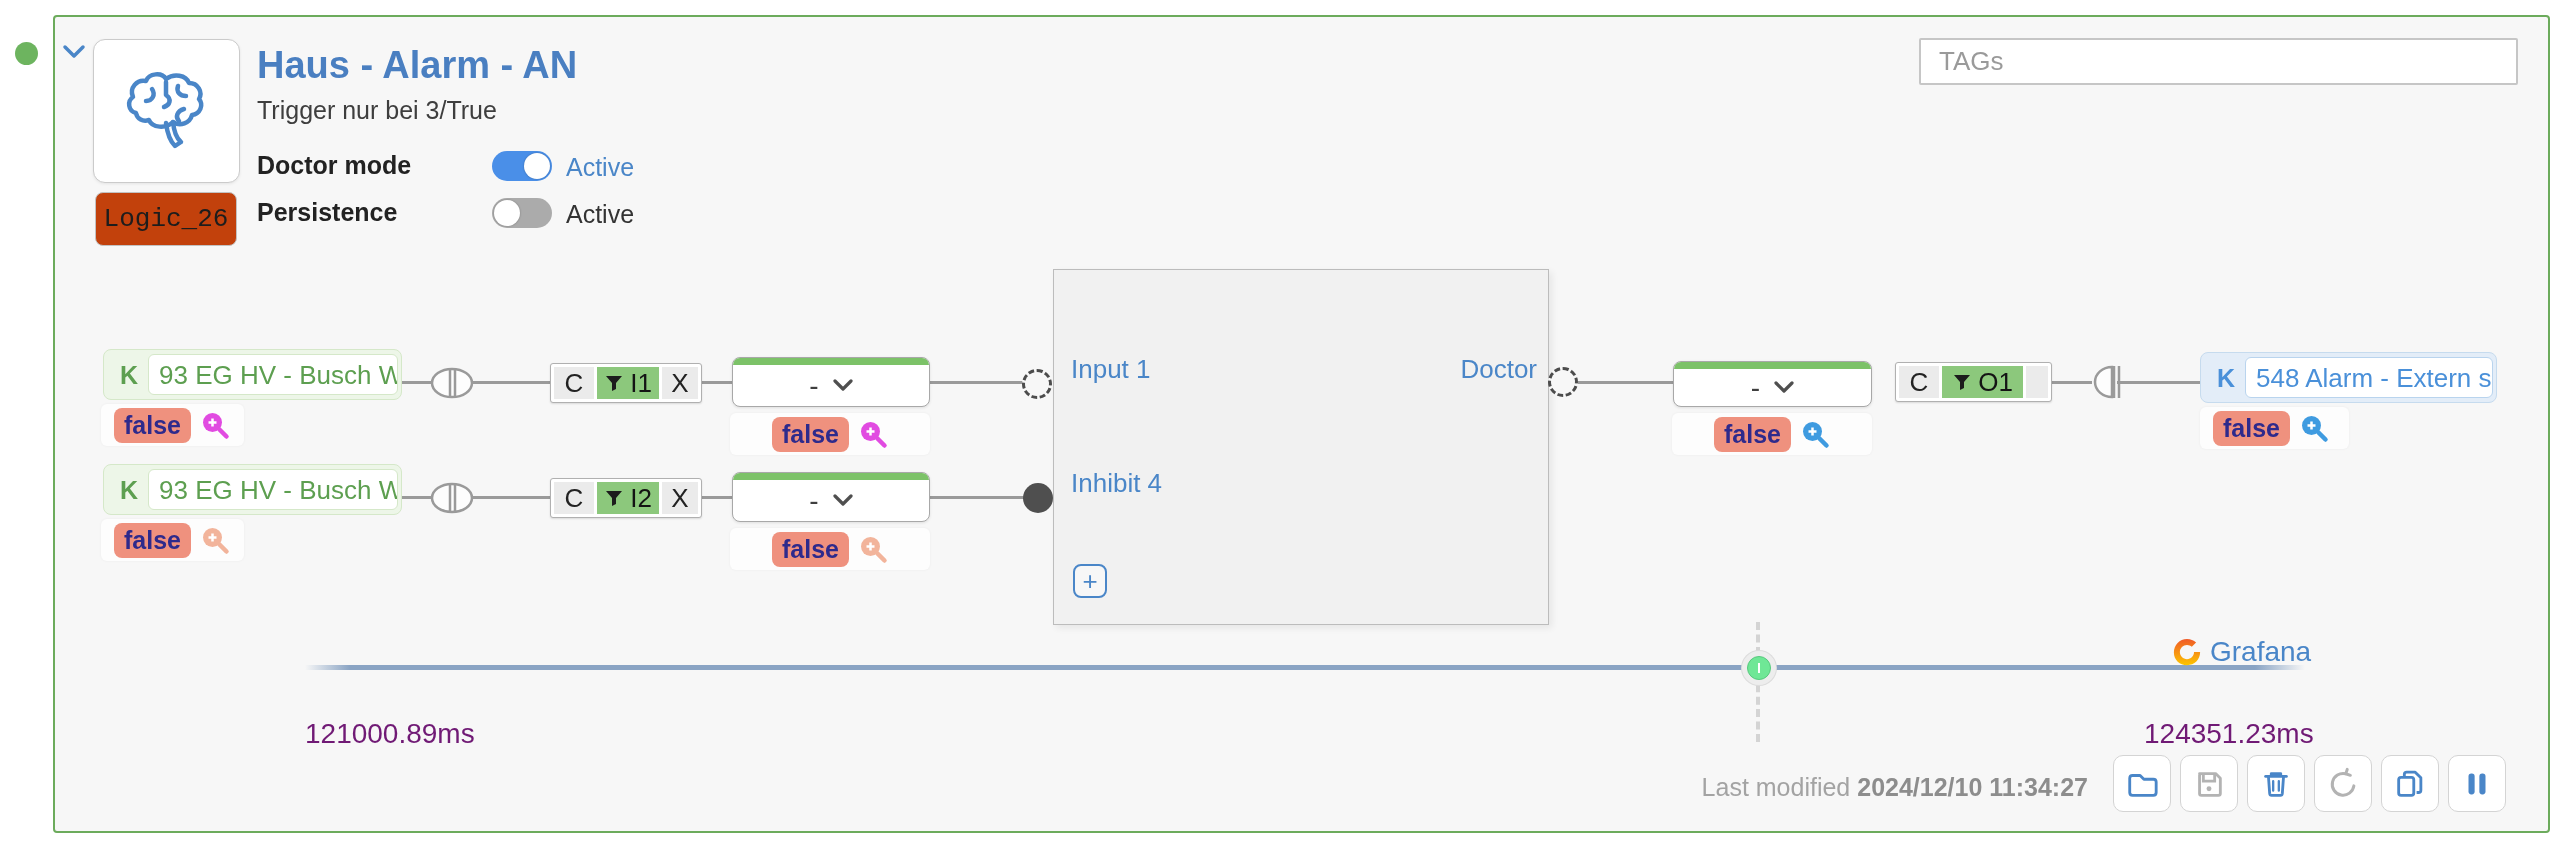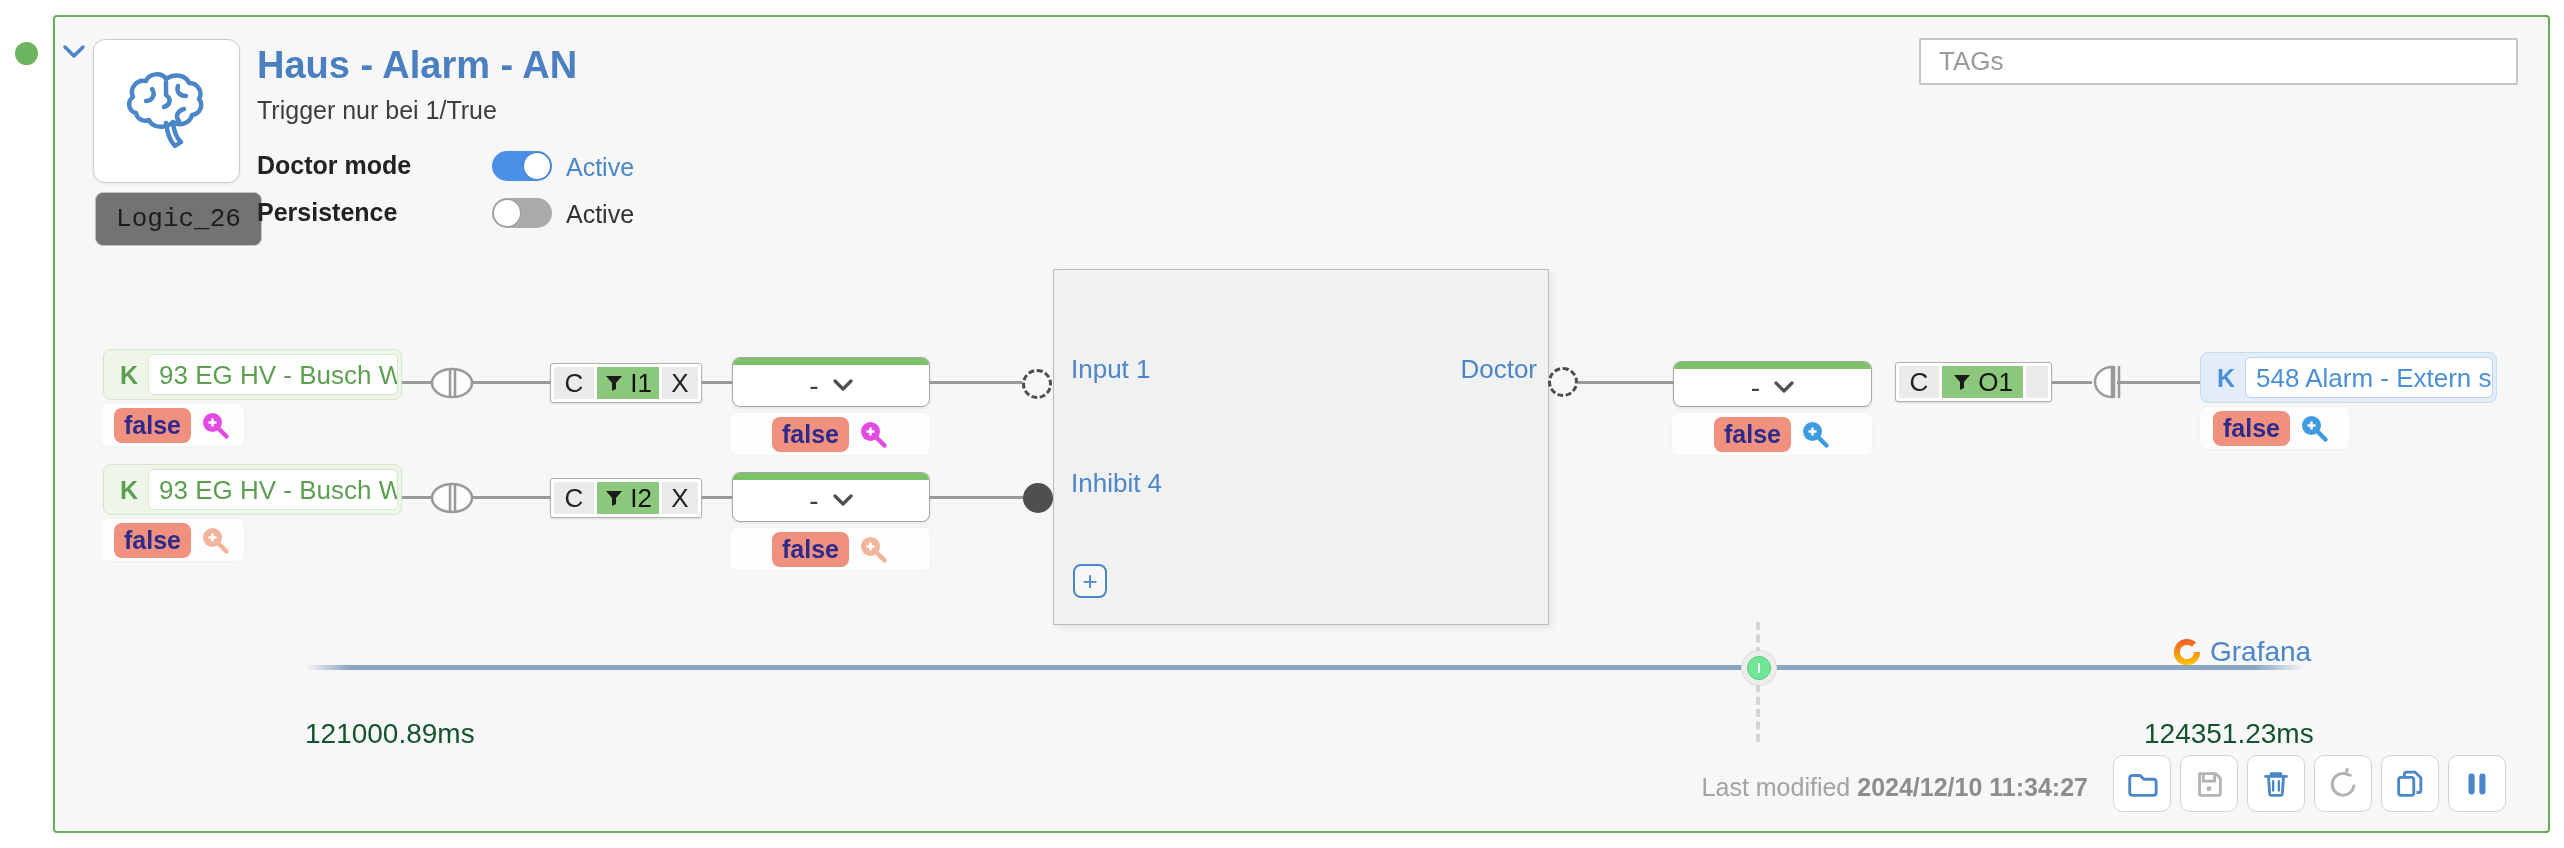--- a/index.html
+++ b/index.html
@@ -6,21 +6,21 @@
   .stage{position:relative;width:2564px;height:848px;background:#fff;overflow:hidden;}
   .panel{position:absolute;left:53px;top:15px;width:2497px;height:818px;box-sizing:border-box;
          border:2px solid #6cab5c;border-radius:4px;background:#f7f7f7;}
   .abs{position:absolute;}
 
   
   .status-dot{left:15px;top:42px;width:23px;height:23px;border-radius:50%;background:#6db45f;}
   .expand-chevron{left:62px;top:44px;}
   .brain-box{left:93px;top:39px;width:145px;height:142px;background:#fff;border:1.5px solid #cbcbcb;
              border-radius:12px;box-shadow:0 1px 3px rgba(0,0,0,.08);display:flex;align-items:center;justify-content:center;}
-  .logic-box{left:95px;top:192px;width:167px;height:54px;box-sizing:border-box;background:#737373;border:1.5px solid #c2c2c2;
+  .logic-box{left:95px;top:192px;width:142px;height:54px;box-sizing:border-box;background:#c2410c;border:1.5px solid #c2c2c2;
              border-radius:8px;font-family:"Liberation Mono","DejaVu Sans Mono",monospace;font-size:26px;color:#1d1d1d;
              display:flex;align-items:center;justify-content:center;}
   .page-title{left:257px;top:44px;font-size:38px;font-weight:bold;color:#4a7fc1;}
   .page-subtitle{left:257px;top:96px;font-size:25px;color:#3e3e3e;}
   .mode-label{left:257px;font-size:25px;font-weight:bold;color:#222;}
   .toggle{left:492px;width:60px;height:30px;border-radius:15px;}
   .toggle .knob{position:absolute;top:2px;width:26px;height:26px;border-radius:50%;background:#fff;box-shadow:0 0 2px rgba(0,0,0,.3);}
   .toggle.on{background:#4a8fe8;}  .toggle.on .knob{right:2px;}
   .toggle.off{background:#ababab;} .toggle.off .knob{left:2px;}
   .state-active-on{left:566px;font-size:25px;color:#4a86c8;}
@@ -77,21 +77,21 @@
   .port.dashed{width:30px;height:30px;border:3px dashed #4c4c4c;background:#f7f7f7;}
   .port.solid{width:30px;height:30px;background:#4f4f4f;}
 
   
   .track{left:305px;top:665px;width:2000px;height:5px;
          background:linear-gradient(90deg,rgba(138,164,196,0) 0px,#8aa4c4 45px,#8aa4c4 1950px,rgba(138,164,196,0) 2000px);}
   .handle{left:1742px;top:651px;width:34px;height:34px;border-radius:50%;background:#ededed;box-shadow:0 0 0 1px #dcdcdc;
           display:flex;align-items:center;justify-content:center;}
   .handle .grip{width:22px;height:22px;border-radius:50%;background:#6fe796;border:1px solid #58c97e;position:relative;}
   .handle .grip::after{content:"";position:absolute;left:10px;top:6px;width:2px;height:10px;background:#fff;}
-  .ms-label{top:718px;font-size:28px;color:#14532d;}
+  .ms-label{top:718px;font-size:28px;color:#701a75;}
   .grafana{left:2172px;top:636px;display:flex;align-items:center;gap:8px;font-size:28px;color:#4a86c8;}
   .lastmod{right:476px;top:773px;font-size:25px;color:#a3a3a3;}
   .lastmod b{color:#8d8d8d;}
 
   
   .toolbar{left:2113px;top:755px;display:flex;gap:9px;}
   .tbtn{width:58px;height:57px;box-sizing:border-box;background:#fff;border:1.5px solid #d4d4d4;border-radius:10px;
         display:flex;align-items:center;justify-content:center;padding:0;}
 </style>
 </head>
@@ -113,21 +113,21 @@
         <path d="M51 51 C52 61 54 67 59 71 L53 75 C47 69 45 60 44 52"></path>
         <path d="M30 18 C34 24 30 30 24 30"></path>
         <path d="M44 11 V24 C50 28 48 34 42 36"></path>
         <path d="M56 15 C54 21 58 25 64 25"></path>
         <path d="M62 38 C55 40 53 46 57 50"></path>
       </g>
     </svg>
   </div>
   <div class="abs logic-box">Logic_26</div>
   <div class="abs page-title">Haus - Alarm - AN</div>
-  <div class="abs page-subtitle">Trigger nur bei 1/True</div>
+  <div class="abs page-subtitle">Trigger nur bei 3/True</div>
 
   <div class="abs mode-label" style="top:151px;">Doctor mode</div>
   <div class="abs toggle on" style="top:151px;">
     <span class="knob"></span>
   </div>
   <div class="abs state-active-on" style="top:153px;">Active</div>
 
   <div class="abs mode-label" style="top:198px;">Persistence</div>
   <div class="abs toggle off" style="top:198px;">
     <span class="knob"></span>

